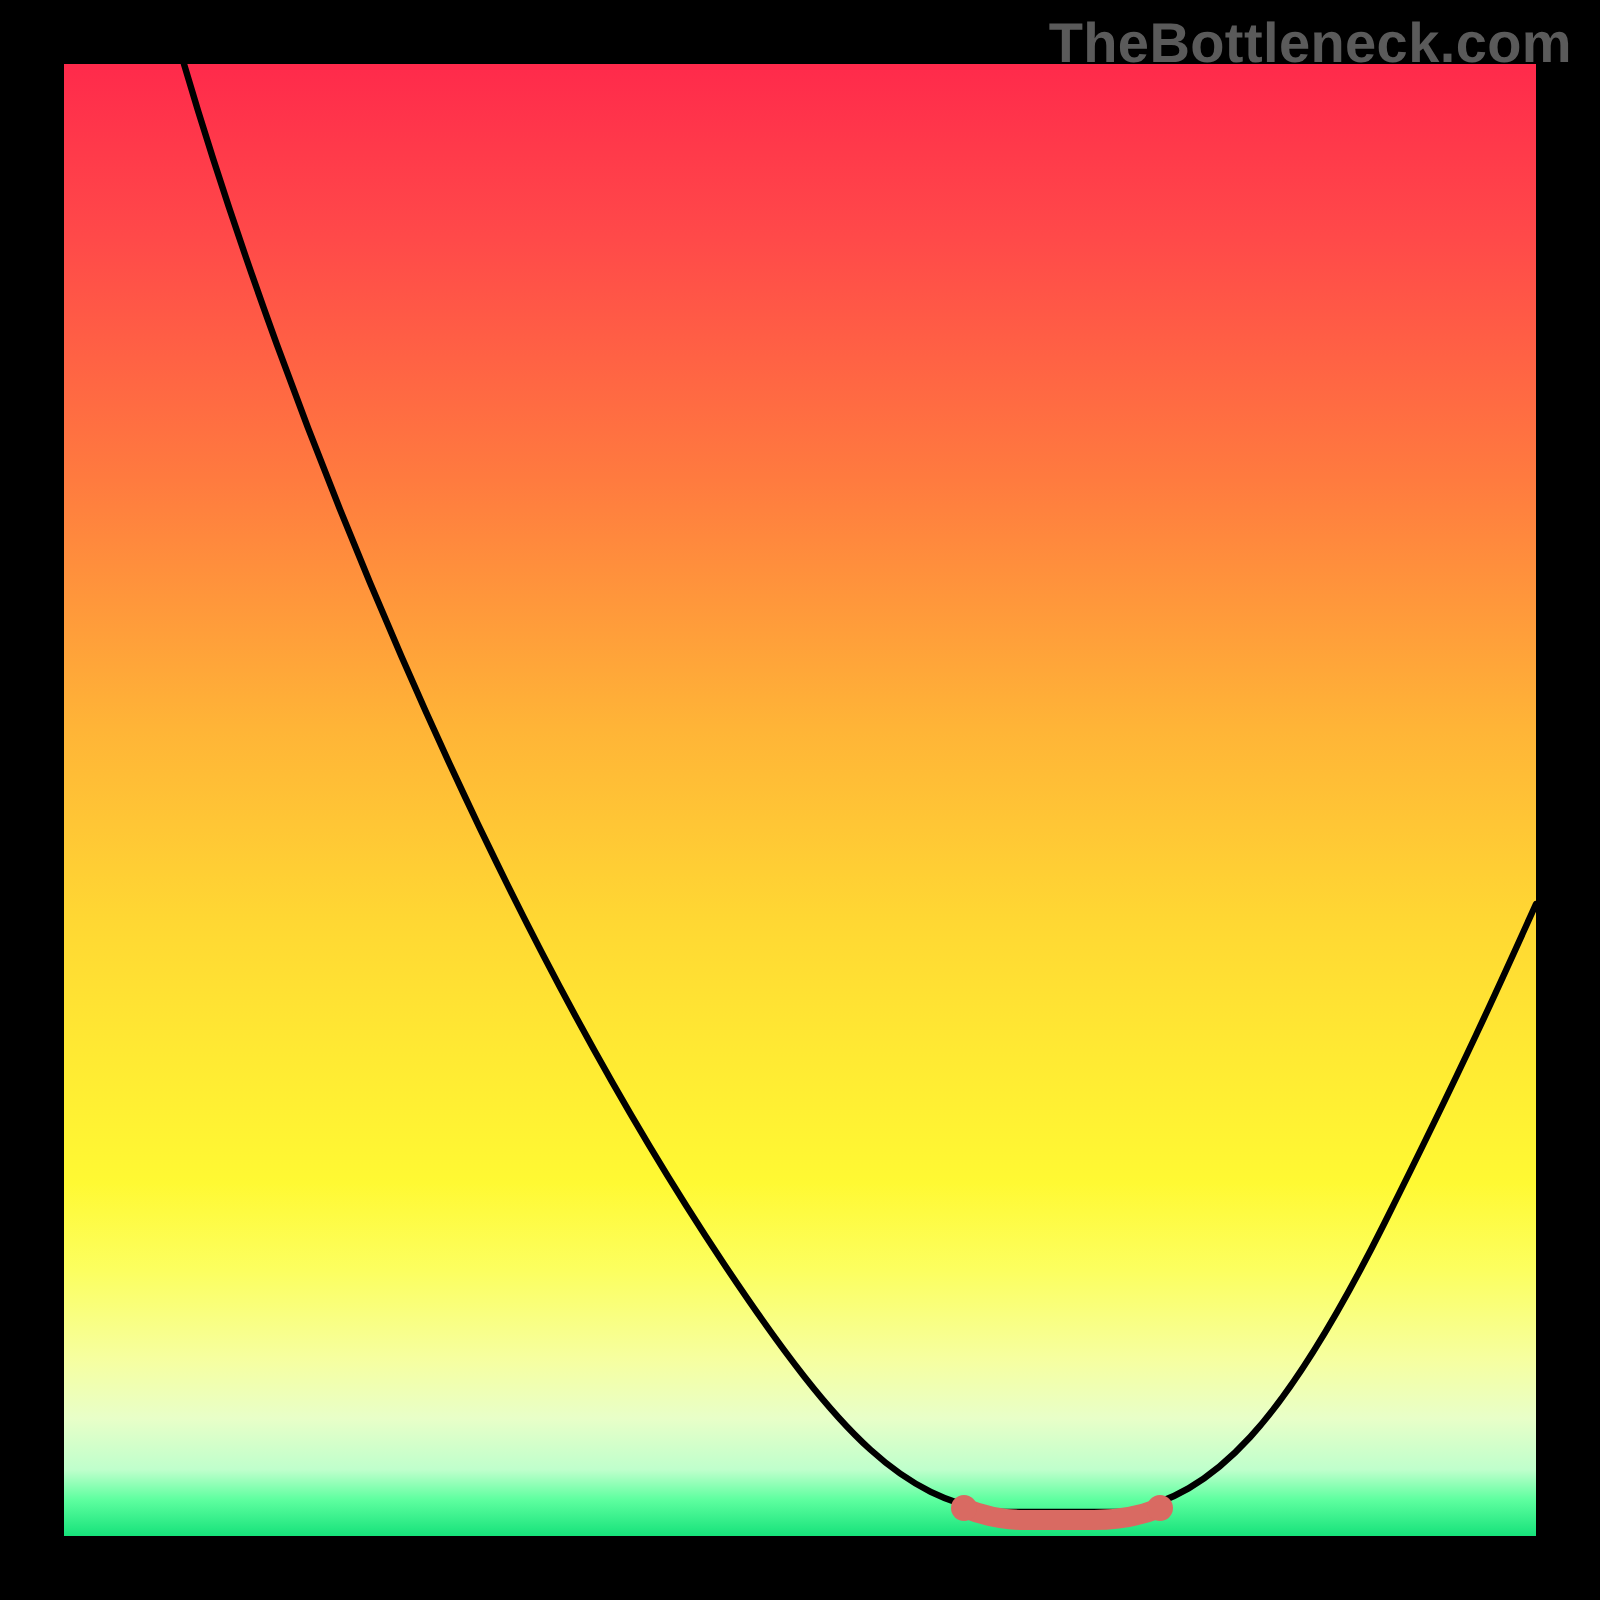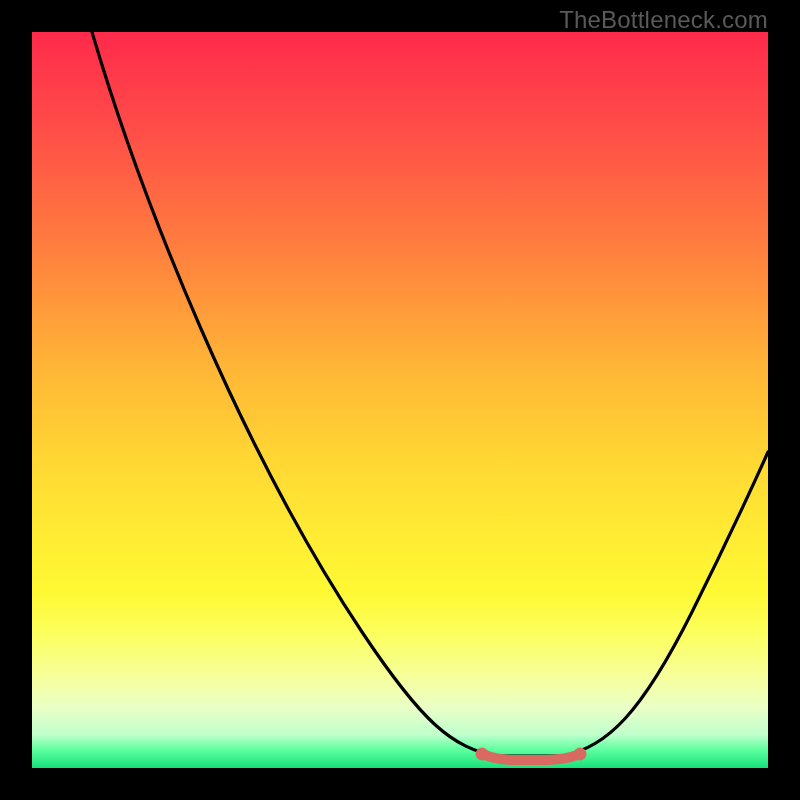--- a/index.html
+++ b/index.html
@@ -6,24 +6,24 @@
   html, body { width: 800px; height: 800px; overflow: hidden; background: #000; }
   .frame {
     position: relative;
     width: 800px;
     height: 800px;
     background: #000;
   }
   .watermark {
     position: absolute;
     top: 6px;
-    right: 32px;
+    right: 14px;
     font-family: Arial, Helvetica, sans-serif;
-    font-size: 24px;
-    font-weight: 400;
+    font-size: 28px;
+    font-weight: 700;
     color: #5a5a5a;
     letter-spacing: 0.2px;
     z-index: 5;
   }
   .plot {
     position: absolute;
     left: 32px;
     top: 32px;
     width: 736px;
     height: 736px;

